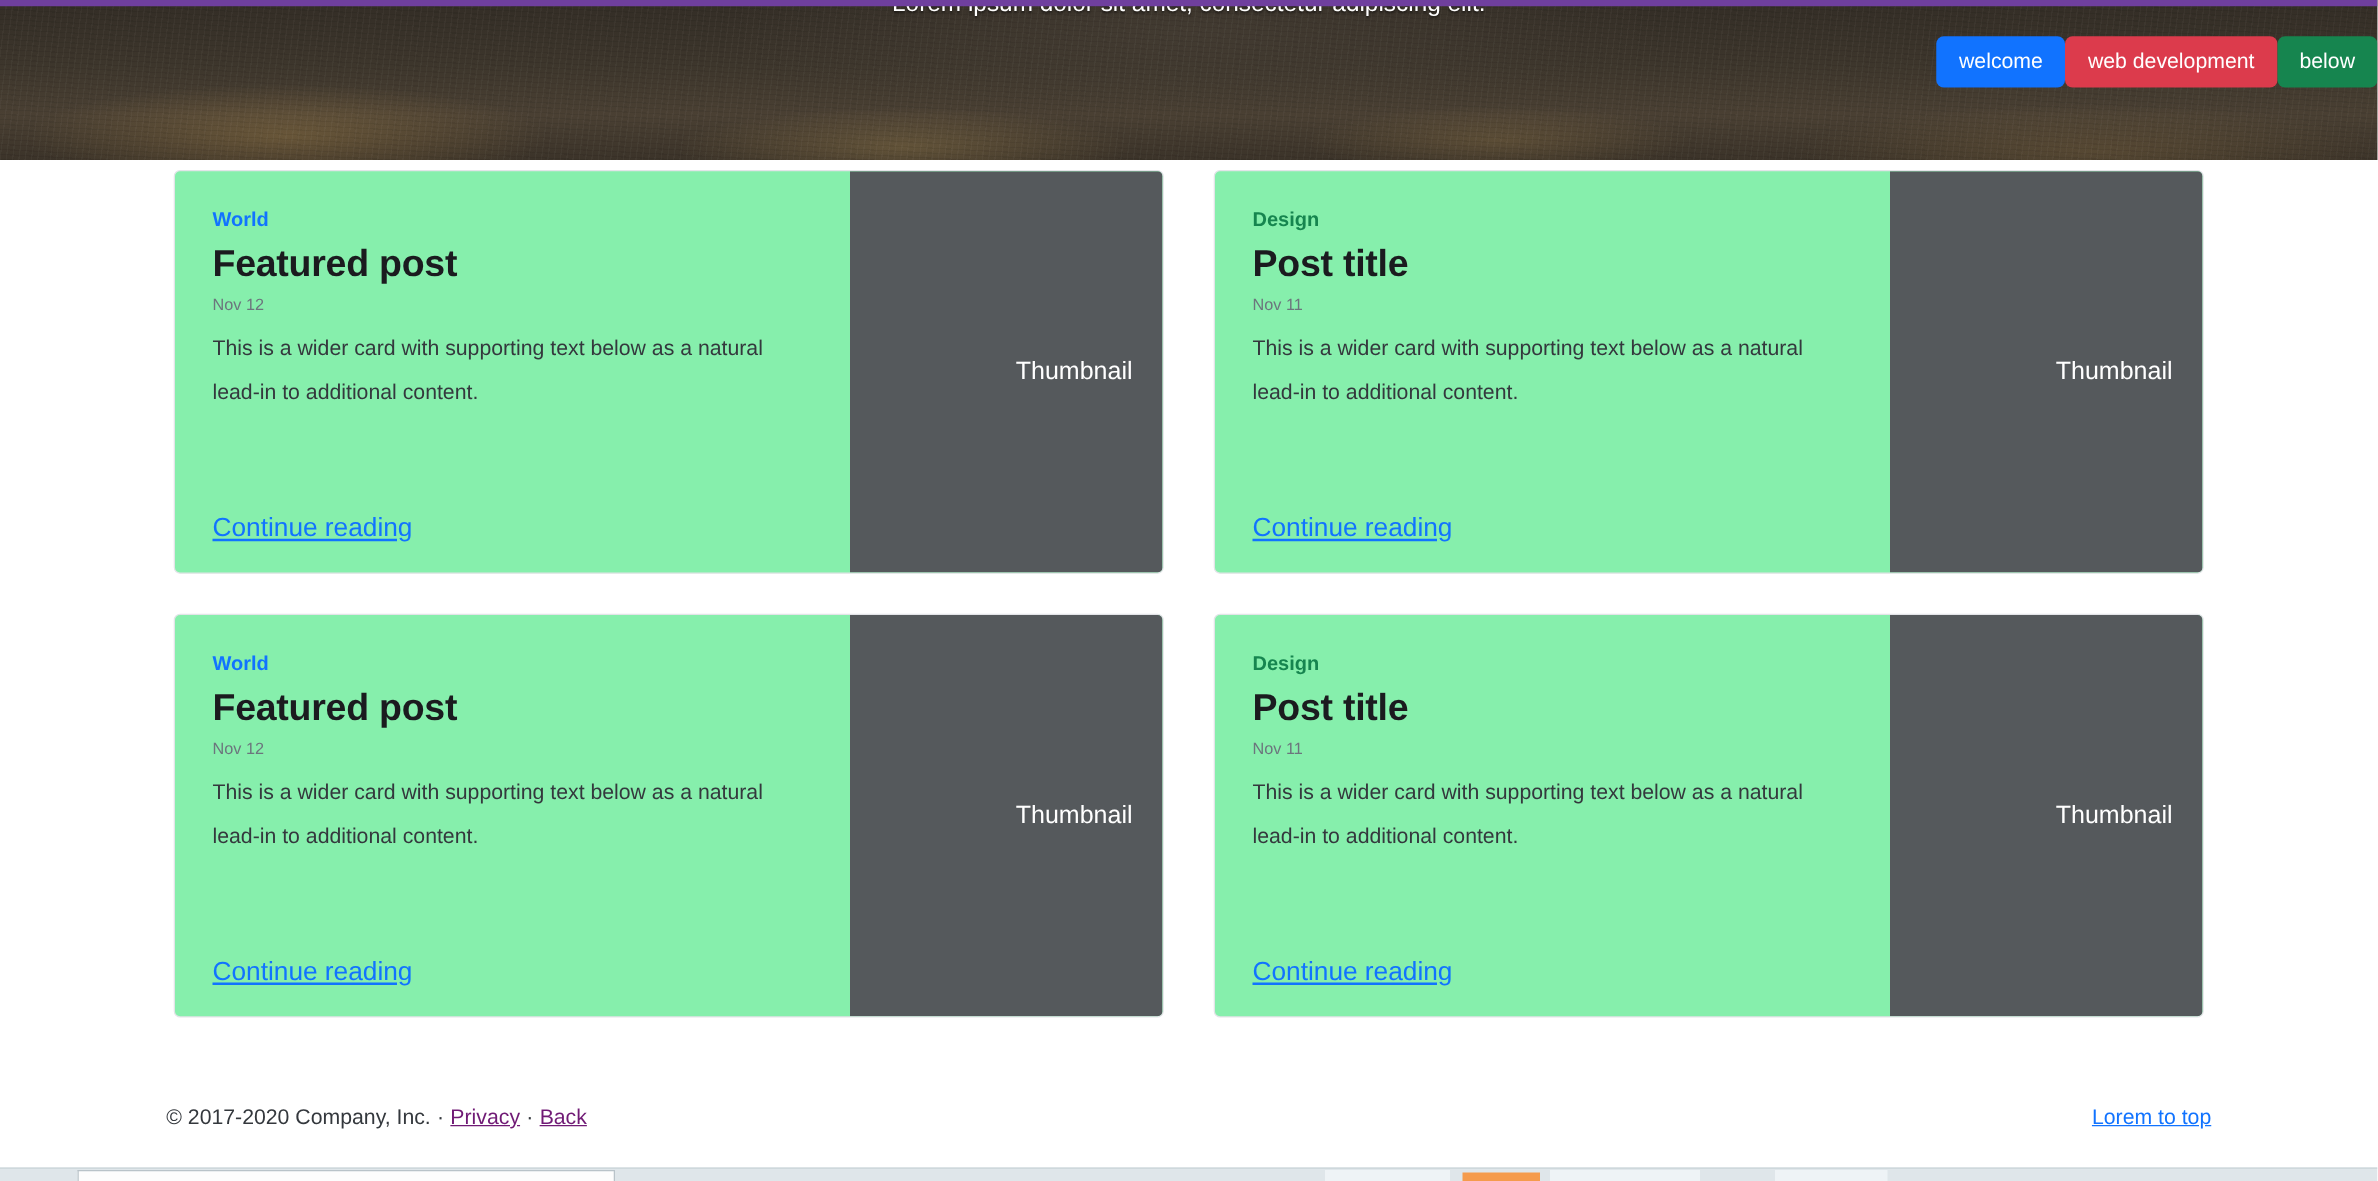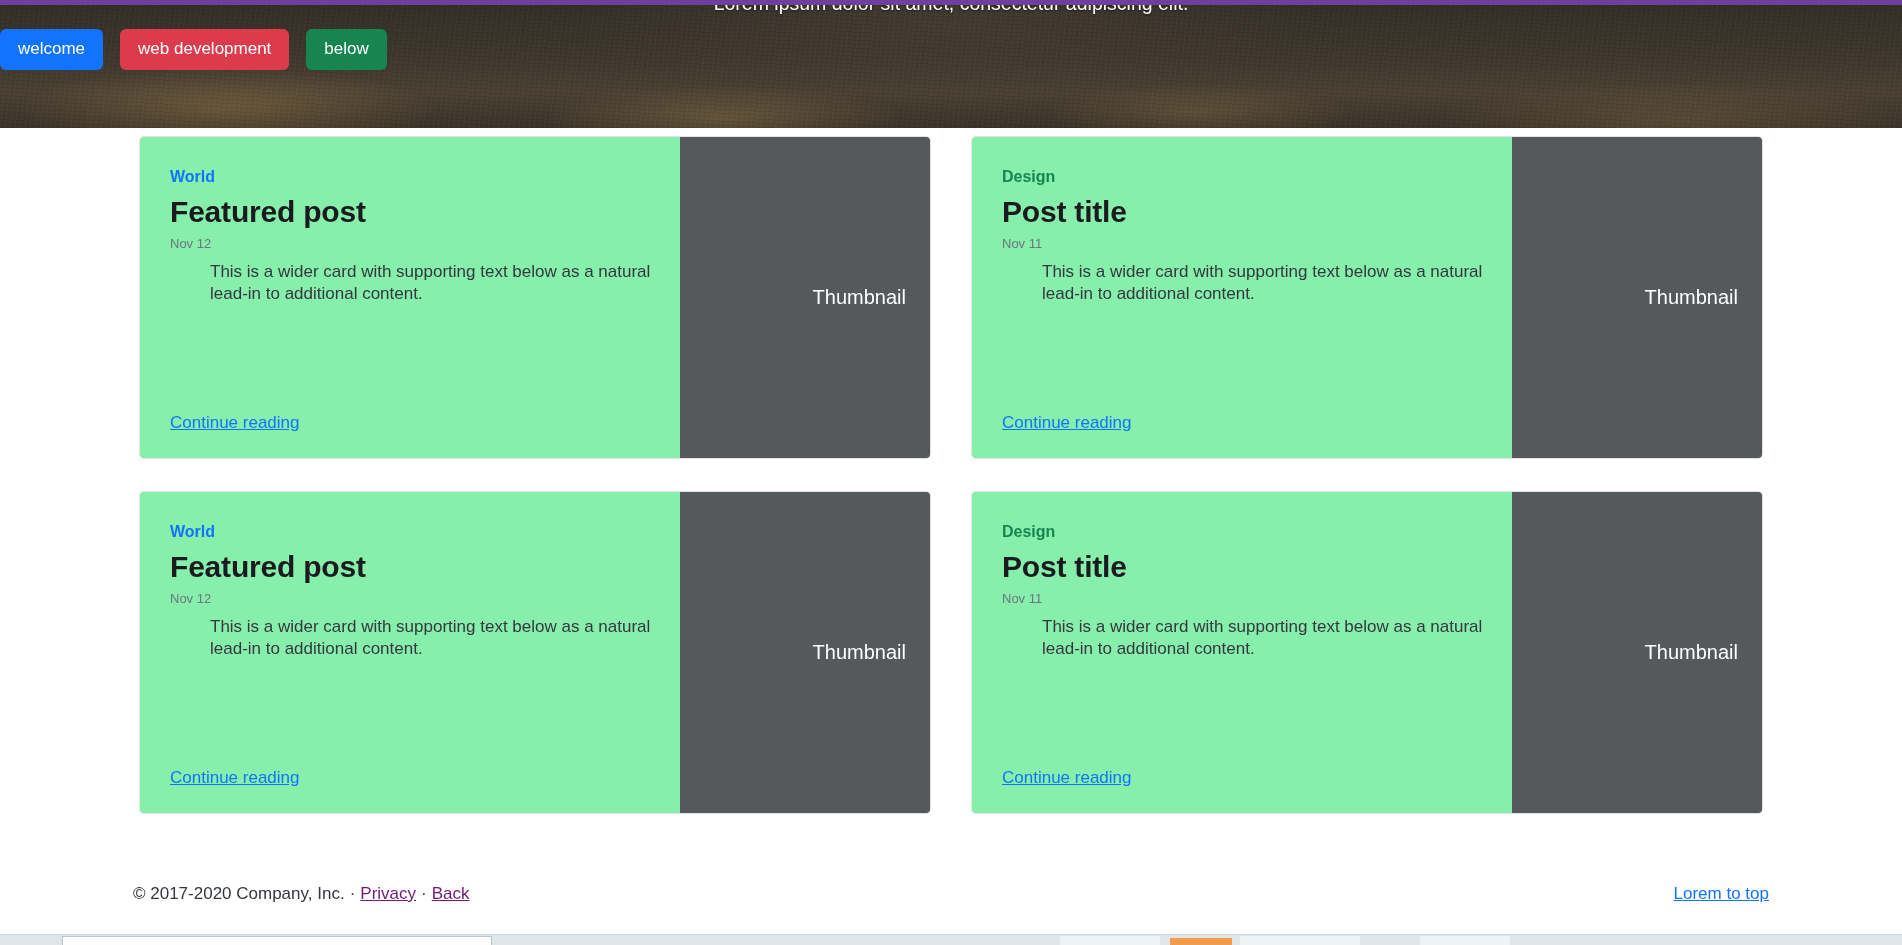--- a/index.html
+++ b/index.html
@@ -64,23 +64,23 @@
     line-height: 22px;
     text-shadow: 0 1px 2px rgba(0,0,0,0.55);
     white-space: nowrap;
   }
 
   .hero-buttons {
     position: absolute;
     top: 29px; left: 0;
     width: 1902px;
     display: flex;
-    justify-content: flex-start;
+    justify-content: flex-end;
     align-items: flex-start;
-    gap: 17px;
+    gap: 0;
   }
   .hero-btn {
     display: inline-block;
     padding: 9px 18px 10px 18px;
     border-radius: 6px;
     color: #ffffff;
     font-size: 17px;
     line-height: 22px;
     border: none;
     cursor: pointer;
@@ -157,29 +157,28 @@
     margin-bottom: 3px;
   }
   .card-date {
     font-size: 13px;
     line-height: 22px;
     color: #6c757d;
     margin-bottom: 6px;
   }
   .card-text {
     font-size: 17px;
-    line-height: 22px;
+    line-height: 35px;
     color: #34383d;
     max-width: 455px;
-    margin-left: 40px;
   }
   .card-link {
     margin-top: auto;
     padding-top: 12px;
-    font-size: 17px;
+    font-size: 21px;
     line-height: 22px;
     color: #1173ff;
     text-decoration: underline;
     cursor: pointer;
     align-self: flex-start;
   }
 
   .card-thumb {
     flex: 0 0 250px;
     width: 250px;

